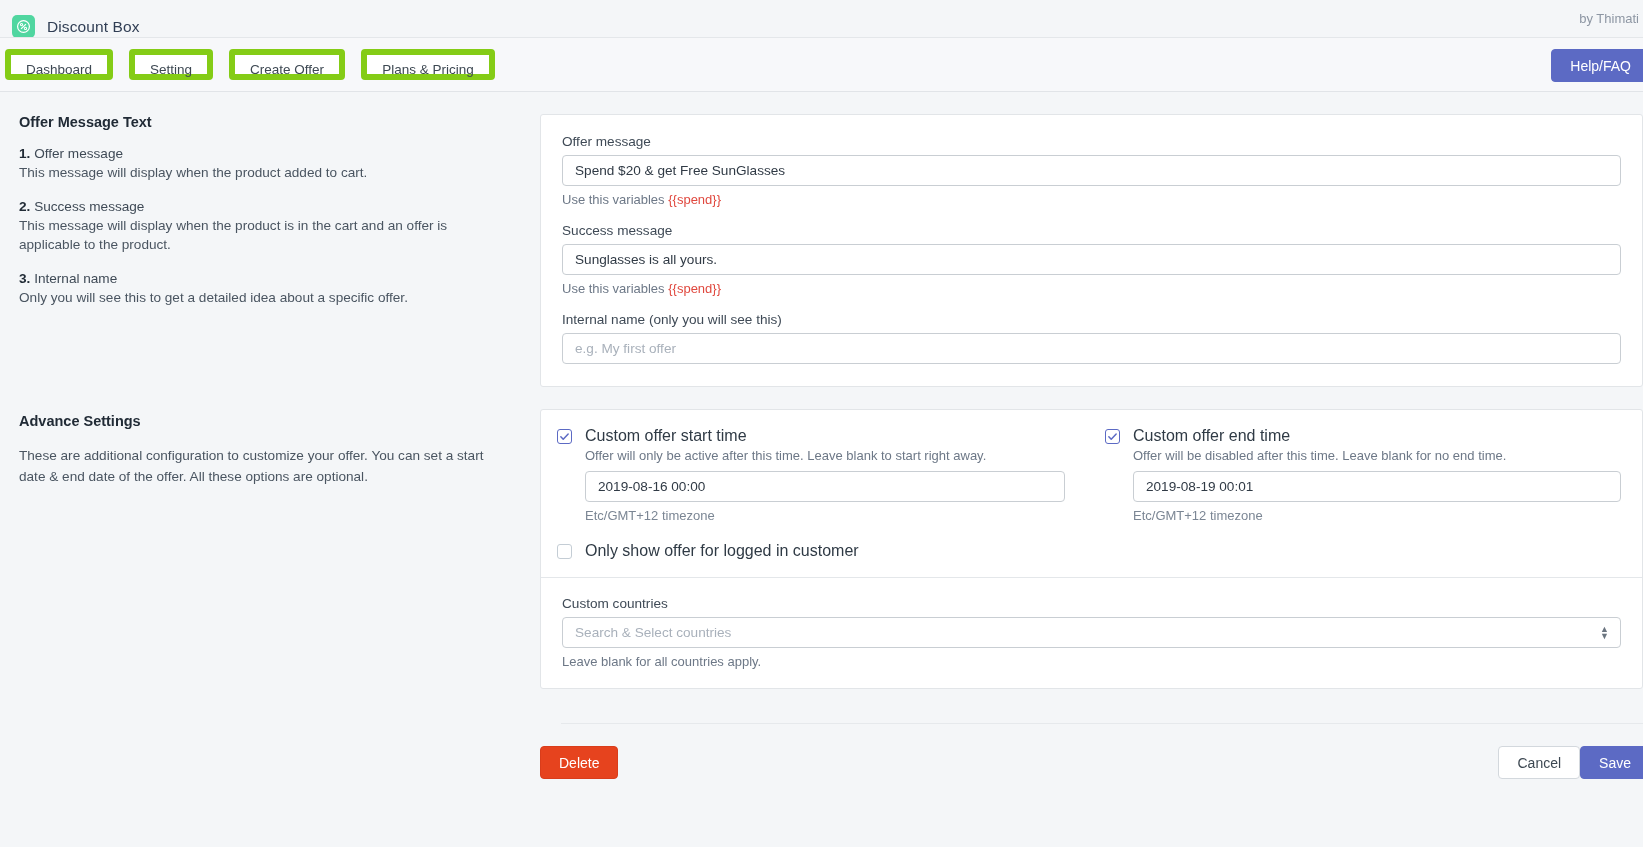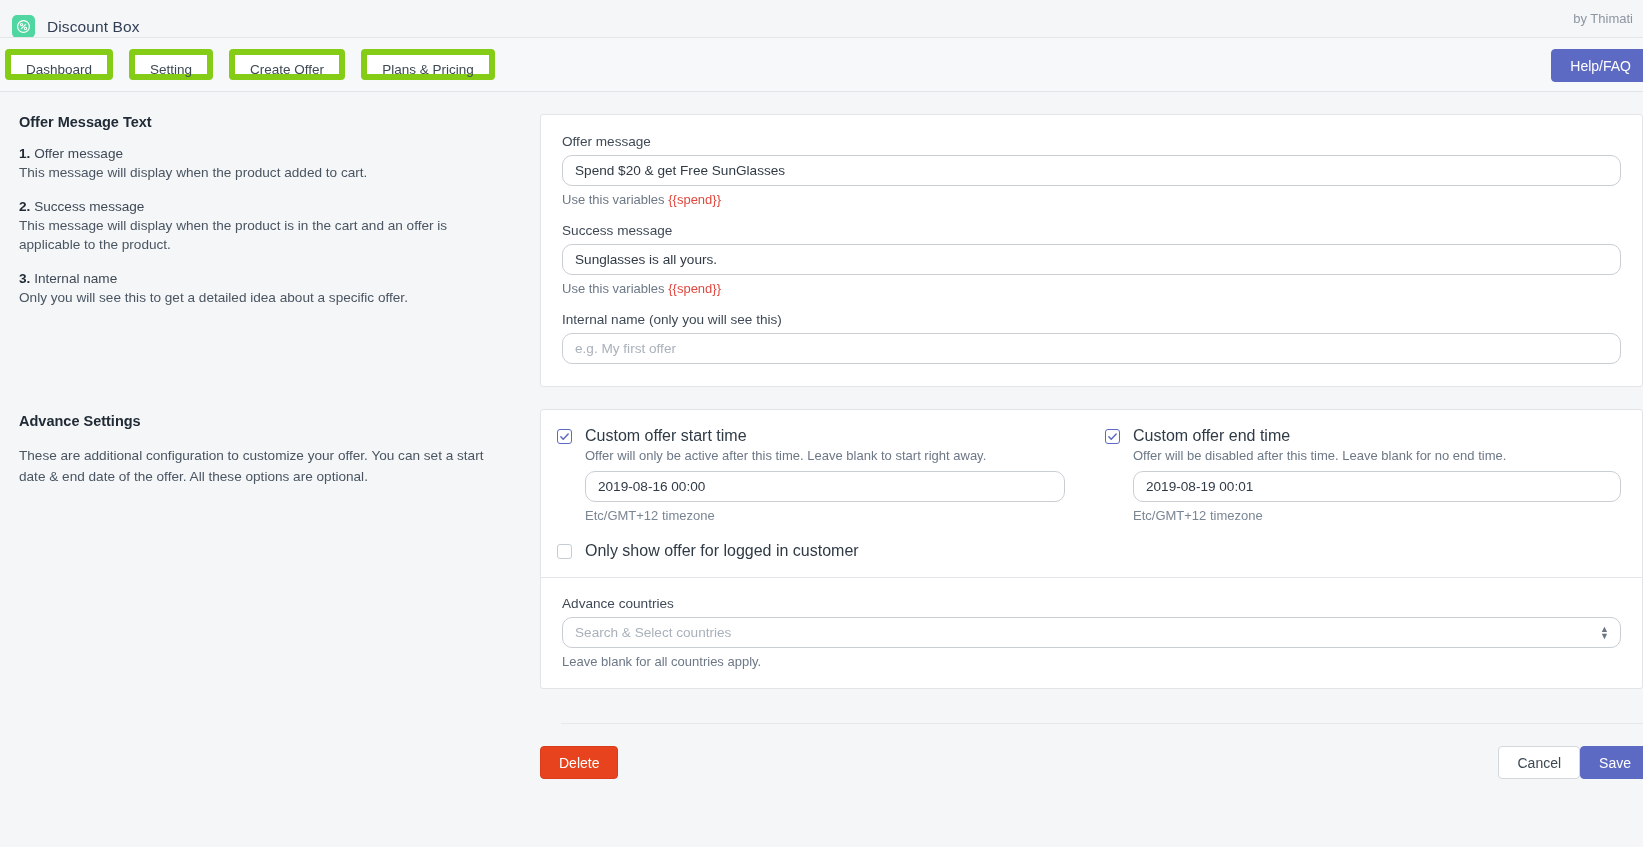--- a/index.html
+++ b/index.html
@@ -32,21 +32,21 @@
   }
   .applogo svg { display: block; }
   .apptitle {
     margin-left: 12px;
     font-size: 15.5px;
     color: #303e54;
     letter-spacing: .1px;
   }
   .appby {
     position: absolute;
-    right: 10px; top: 11px;
+    right: 4px; top: 11px;
     font-size: 13px;
     color: #8d96a3;
     white-space: nowrap;
   }
 
   
   .navbar {
     height: 55px;
     background: #f7f8fa;
     border-top: 1px solid #e4e7ea;
@@ -139,21 +139,21 @@
 
   .flabel {
     font-size: 13.6px;
     color: #3f4a56;
     margin-bottom: 6px;
   }
   .finput {
     width: 100%;
     height: 31px;
     border: 1px solid #c9ced3;
-    border-radius: 10px;
+    border-radius: 4px;
     padding: 0 12px;
     font-size: 13.6px;
     color: #303a45;
     font-family: "Liberation Sans", sans-serif;
     background: #fff;
     outline: none;
   }
   .finput::placeholder { color: #a9b1bb; }
   .fhelp {
     font-size: 13px;
@@ -404,21 +404,21 @@
       <div class="loggedrow">
         <div class="cbrow">
           <div class="cbox off"></div>
           <div class="cblabel">Only show offer for logged in customer</div>
         </div>
       </div>
 
       <hr class="divider">
 
       <div class="countries-pad">
-        <div class="flabel">Advance countries</div>
+        <div class="flabel">Custom countries</div>
         <div class="selwrap">
           <input class="finput" type="text" placeholder="Search &amp; Select countries" style="">
           <div class="selcaret">
             <span>▲</span>
               <span>▼</span>
           </div>
         </div>
         <div class="fhelp">Leave blank for all countries apply.</div>
       </div>
 

